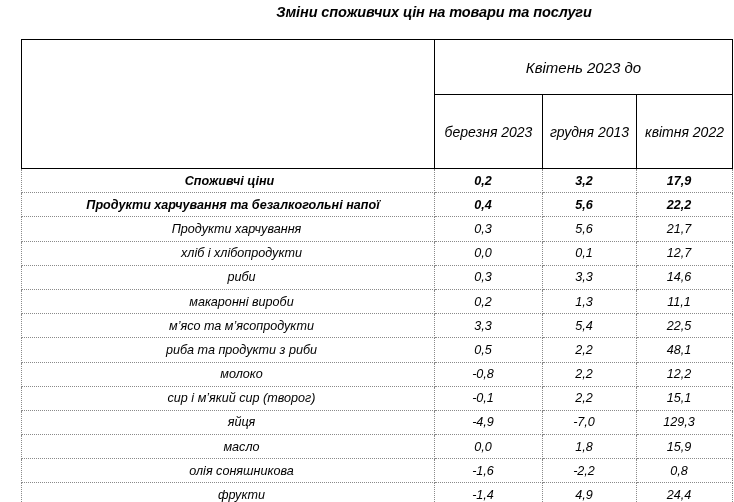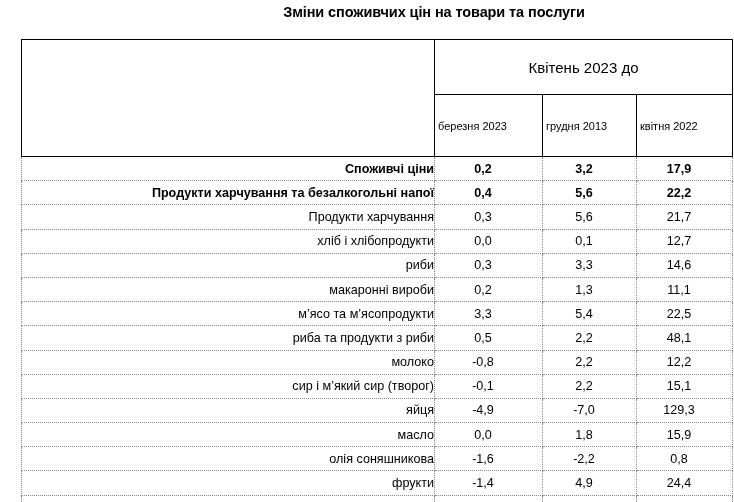--- a/index.html
+++ b/index.html
@@ -12,20 +12,21 @@
     height: 502px;
     overflow: hidden;
     font-family: "Liberation Sans", sans-serif;
     color: #000000;
   }
 
   #page {
     position: relative;
     width: 698px;
     height: 502px;
+    font-style: italic;
   }
 
   
   .doc-title {
     position: absolute;
     left: 0;
     top: 2px;
     width: 868px;
     text-align: center;
     font-size: 14.5px;
@@ -76,41 +77,41 @@
     border-bottom: 1.1px solid #000;
     height: 54px;
     text-align: center;
     font-size: 15px;
   }
 
   th.hd-sub {
     border-right: 1.1px solid #000;
     border-bottom: 1.4px solid #000;
     height: 37px;
-    text-align: left;
-    font-size: 11px;
-    padding: 12px 3px;
+    text-align: center;
+    font-size: 14px;
+    padding: 18px 3px;
     white-space: nowrap;
   }
   th.hd-sub.last { border-right: 1.4px solid #000; }
 
   
   tbody td {
     height: 23.2px;
     padding: 0;
     vertical-align: middle;
     border-bottom: 1px dotted #8a8a8a;
   }
 
   tbody tr:first-child td { border-top: none; }
 
   td.name {
     border-left: 1px dotted #8a8a8a;
     border-right: 1px dotted #8a8a8a;
-    text-align: right;
+    text-align: center;
     white-space: nowrap;
     overflow: hidden;
   }
 
   td.val {
     border-right: 1px dotted #8a8a8a;
     text-align: center;
     padding-right: 11px;
     white-space: nowrap;
   }

